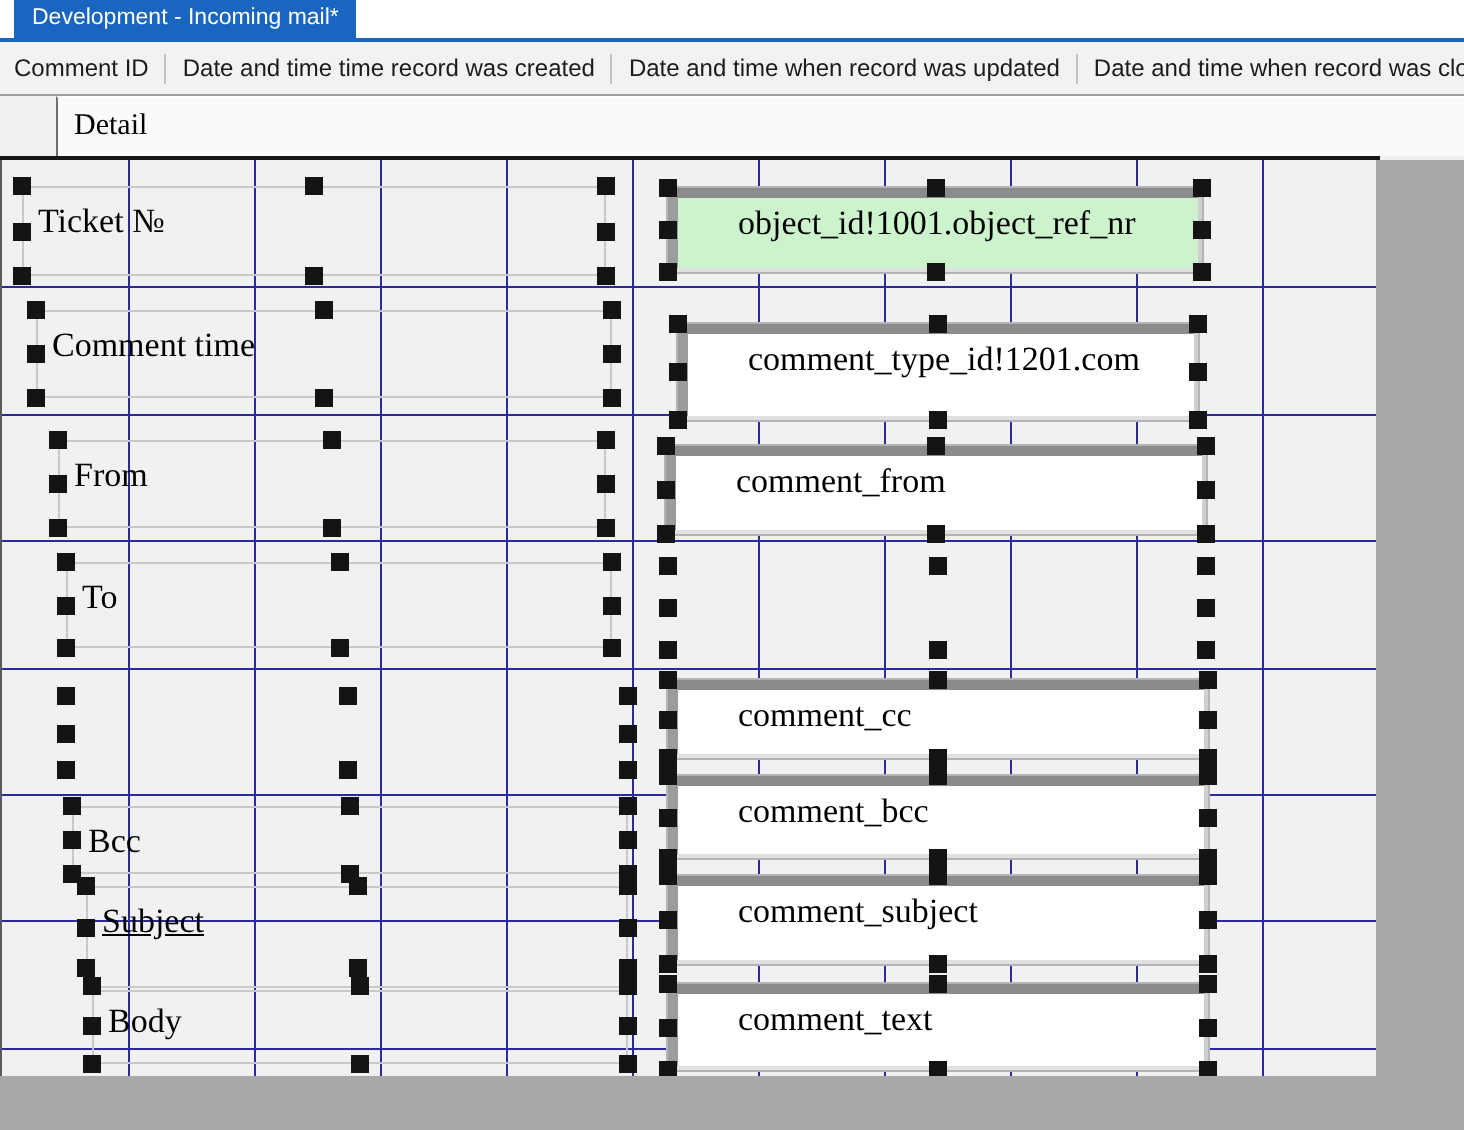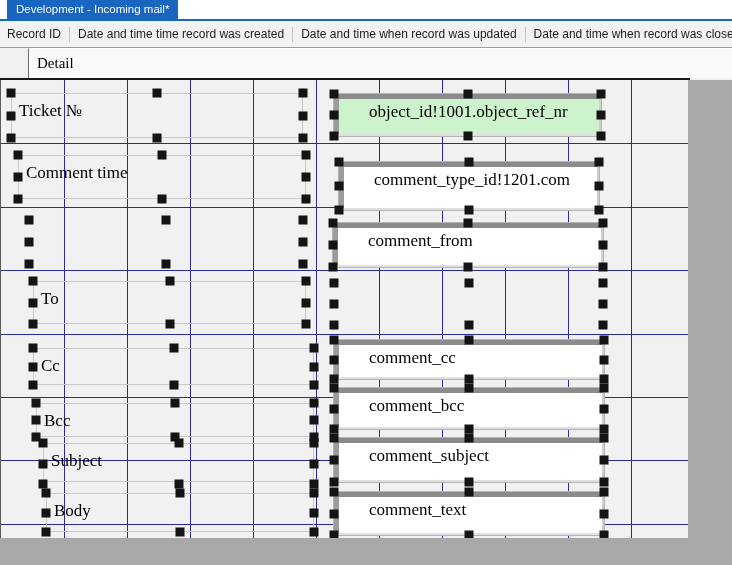--- a/index.html
+++ b/index.html
@@ -65,21 +65,21 @@
 </style>
 </head>
 <body style="--accent: #1866c0; --hl: #ccf3cc; --grid: #2a2a9e;">
 
 <div class="tabbar">
   <div class="tab">Development - Incoming mail*</div>
 </div>
 <div class="accent-line"></div>
 
 <div class="colhdr" id="colhdr">
-    <div class="item">Record ID</div>
+    <div class="item">Comment ID</div>
     <div class="sep"></div>
     <div class="item">Date and time time record was created</div>
     <div class="sep"></div>
     <div class="item">Date and time when record was updated</div>
     <div class="sep"></div>
     <div class="item">Date and time when record was closed</div>
   </div>
 
 <div class="band">
   <span>Detail</span>
@@ -137,20 +137,21 @@
     <div class="hd" style="left: 161px; top: 119px;"></div>
     <div class="hd" style="left: 305px; top: 119px;"></div>
     <div class="hd" style="left: 338px; top: 82px;"></div>
     <div class="hd" style="left: 468px; top: 82px;"></div>
     <div class="hd" style="left: 598px; top: 82px;"></div>
     <div class="hd" style="left: 338px; top: 106px;"></div>
     <div class="hd" style="left: 598px; top: 106px;"></div>
     <div class="hd" style="left: 338px; top: 130px;"></div>
     <div class="hd" style="left: 468px; top: 130px;"></div>
     <div class="hd" style="left: 598px; top: 130px;"></div>
+    <div class="lbl" style="left: 28px; top: 140px; width: 274px; height: 44px;">From</div>
     <div class="fld" style="left: 332px; top: 143px; width: 270px; height: 44px;">
       <span class="txt">comment_from</span>
     </div>
     <div class="hd" style="left: 28px; top: 140px;"></div>
     <div class="hd" style="left: 165px; top: 140px;"></div>
     <div class="hd" style="left: 302px; top: 140px;"></div>
     <div class="hd" style="left: 28px; top: 162px;"></div>
     <div class="hd" style="left: 302px; top: 162px;"></div>
     <div class="hd" style="left: 28px; top: 184px;"></div>
     <div class="hd" style="left: 165px; top: 184px;"></div>
@@ -173,21 +174,20 @@
     <div class="hd" style="left: 168.5px; top: 244px;"></div>
     <div class="hd" style="left: 305px; top: 244px;"></div>
     <div class="hd" style="left: 333px; top: 203px;"></div>
     <div class="hd" style="left: 467.5px; top: 203px;"></div>
     <div class="hd" style="left: 602px; top: 203px;"></div>
     <div class="hd" style="left: 333px; top: 224px;"></div>
     <div class="hd" style="left: 602px; top: 224px;"></div>
     <div class="hd" style="left: 333px; top: 245px;"></div>
     <div class="hd" style="left: 467.5px; top: 245px;"></div>
     <div class="hd" style="left: 602px; top: 245px;"></div>
-    <div class="lbl" style="left: 32px; top: 268px; width: 281px; height: 37px;">Cc</div>
     <div class="fld" style="left: 333px; top: 260px; width: 270px; height: 39px;">
       <span class="txt">comment_cc</span>
     </div>
     <div class="hd" style="left: 32px; top: 268px;"></div>
     <div class="hd" style="left: 172.5px; top: 268px;"></div>
     <div class="hd" style="left: 313px; top: 268px;"></div>
     <div class="hd" style="left: 32px; top: 286.5px;"></div>
     <div class="hd" style="left: 313px; top: 286.5px;"></div>
     <div class="hd" style="left: 32px; top: 305px;"></div>
     <div class="hd" style="left: 172.5px; top: 305px;"></div>
@@ -213,21 +213,21 @@
     <div class="hd" style="left: 174px; top: 357px;"></div>
     <div class="hd" style="left: 313px; top: 357px;"></div>
     <div class="hd" style="left: 333px; top: 308px;"></div>
     <div class="hd" style="left: 468px; top: 308px;"></div>
     <div class="hd" style="left: 603px; top: 308px;"></div>
     <div class="hd" style="left: 333px; top: 328.5px;"></div>
     <div class="hd" style="left: 603px; top: 328.5px;"></div>
     <div class="hd" style="left: 333px; top: 349px;"></div>
     <div class="hd" style="left: 468px; top: 349px;"></div>
     <div class="hd" style="left: 603px; top: 349px;"></div>
-    <div class="lbl" style="left: 42px; top: 363px; width: 271px; height: 39px;">Subject</div>
+    <div class="lbl" style="left: 42px; top: 363px; width: 271px; height: 53px; text-decoration: underline;">Subject</div>
     <div class="fld" style="left: 333px; top: 358px; width: 270px; height: 44px;">
       <span class="txt">comment_subject</span>
     </div>
     <div class="hd" style="left: 42px; top: 363px;"></div>
     <div class="hd" style="left: 177.5px; top: 363px;"></div>
     <div class="hd" style="left: 313px; top: 363px;"></div>
     <div class="hd" style="left: 42px; top: 383.5px;"></div>
     <div class="hd" style="left: 313px; top: 383.5px;"></div>
     <div class="hd" style="left: 42px; top: 404px;"></div>
     <div class="hd" style="left: 177.5px; top: 404px;"></div>

